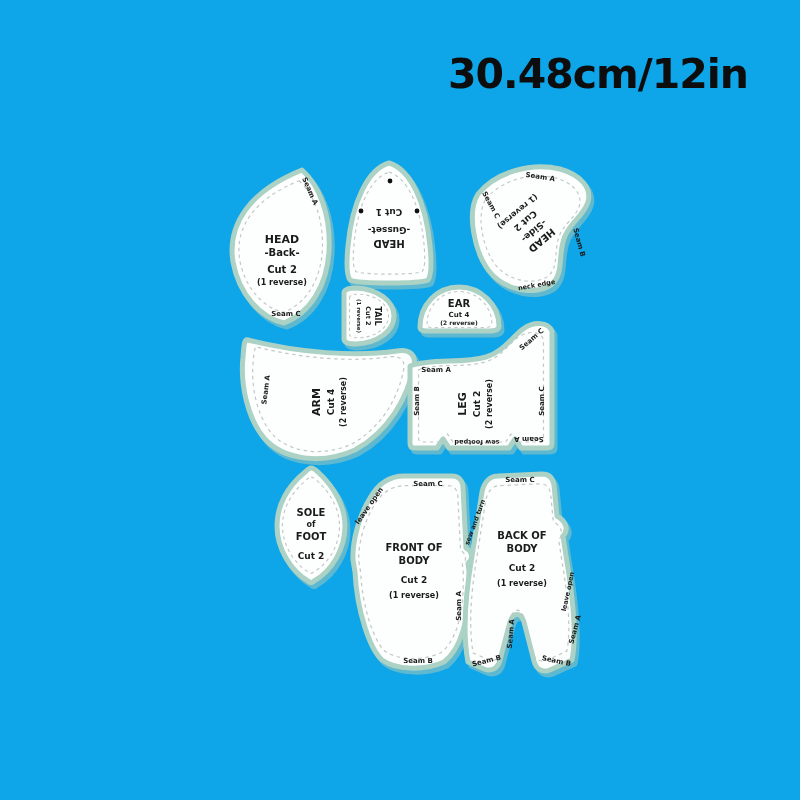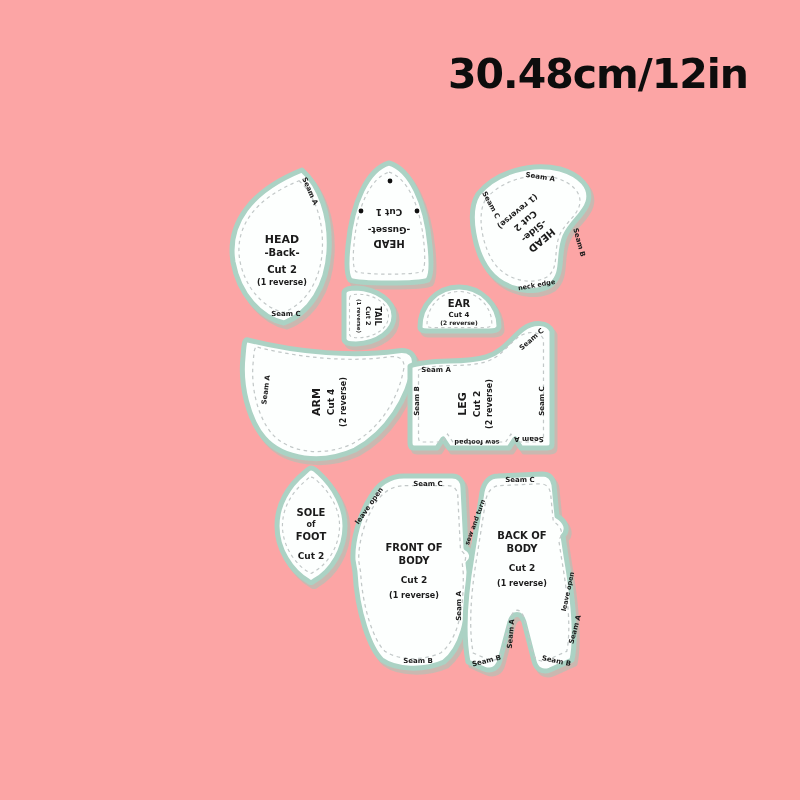--- a/index.html
+++ b/index.html
@@ -1,16 +1,16 @@
 <!DOCTYPE html>
 <html><head>
 <meta charset="utf-8">
 <style>
   html,body{margin:0;padding:0;background:#ffffff;}
-  #stage{position:relative;width:800px;height:800px;background:#fca5a5;overflow:hidden;
+  #stage{position:relative;width:800px;height:800px;background:#0ea5e9;overflow:hidden;
          font-family:"DejaVu Sans", sans-serif;}
   .size-label{position:absolute;top:50px;right:52px;font-size:41px;font-weight:800;
               color:#0d0d0d;letter-spacing:-1px;}
   svg{position:absolute;left:0;top:0;}
   .outline{fill:#fdfffe;stroke:#abd2c4;stroke-width:5;stroke-linejoin:round;
            filter:drop-shadow(3px 4px 0 rgba(160,201,185,0.55));}
   .stitch{fill:none;stroke:#c2c8c8;stroke-width:1.4;stroke-dasharray:4 4;}
   text{fill:#1b1b1b;font-family:"DejaVu Sans", sans-serif;font-weight:bold;text-anchor:middle;}
   .t11{font-size:11px;} .t10{font-size:10px;} .t9{font-size:9px;} .t8{font-size:8px;}
   .seam{font-size:7px;} .note{font-size:6.5px;}

